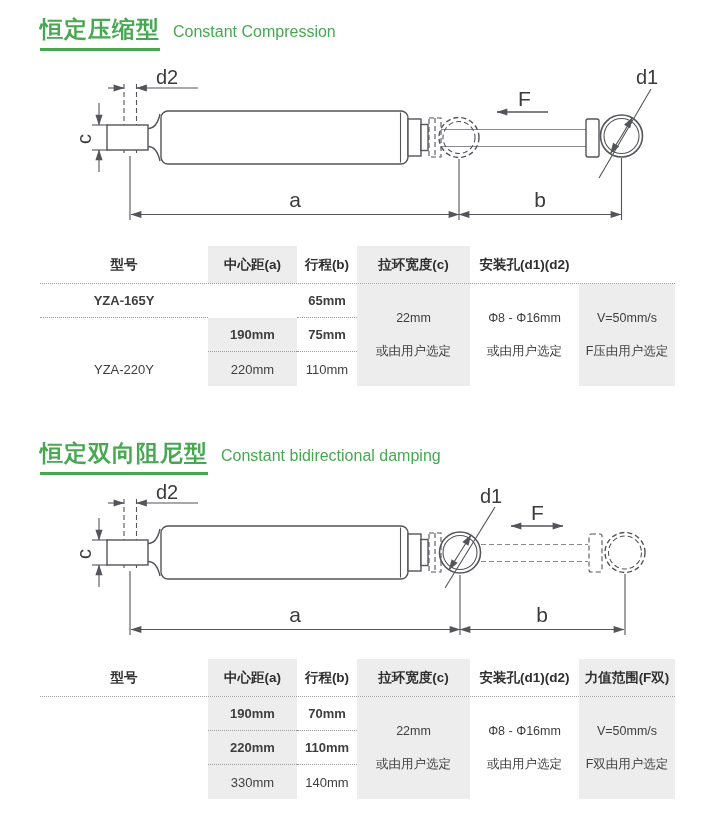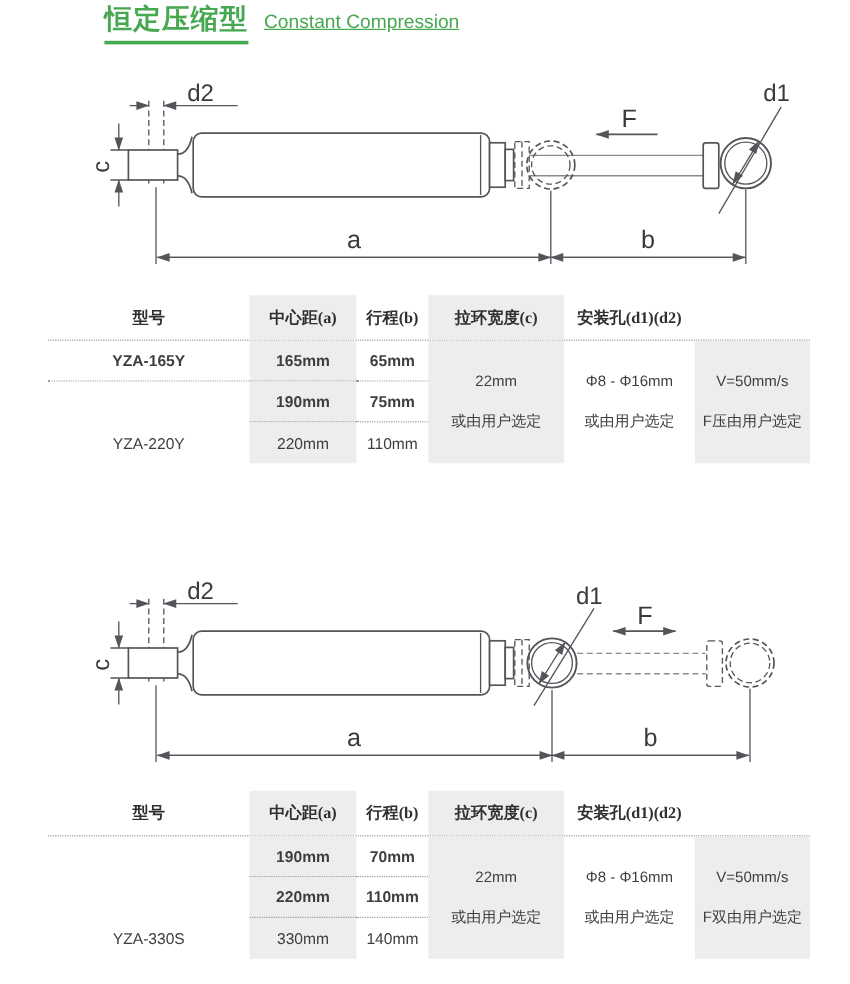--- a/index.html
+++ b/index.html
@@ -13,46 +13,46 @@
   html,body{margin:0;padding:0;background:#fff;}
   .page{
     position:relative;width:708px;height:820px;background:#ffffff;
     font-family:"Liberation Sans","DejaVu Sans",sans-serif;overflow:hidden;
   }
   .sec-title{position:absolute;left:40px;display:flex;align-items:baseline;gap:13px;white-space:nowrap;}
   .sec-title .zh{
     font-size:23px;font-weight:bold;color:var(--green);
     border-bottom:3px solid var(--green);padding-bottom:3px;letter-spacing:1px;
   }
-  .sec-title .en{font-size:16px;color:var(--green);text-decoration:underline;}
+  .sec-title .en{font-size:16px;color:var(--green);}
   svg.diagram{position:absolute;left:0;}
   svg.diagram text{fill:#3a3b3d;font-family:"Liberation Sans","DejaVu Sans",sans-serif;}
   .ln{stroke:var(--line);stroke-width:1.4;fill:none;}
   .lnf{stroke:var(--line);stroke-width:1.4;fill:#fff;}
   .thin{stroke:var(--line);stroke-width:1.1;fill:none;}
   .lite{stroke:var(--lite);stroke-width:1.2;fill:none;}
   .dash{stroke-dasharray:5 3;}
   .spec-table{position:absolute;left:40px;width:635px;color:#3e3e40;}
   .t-header,.t-body{display:grid;grid-template-columns:168px 89px 60px 113px 109px 96px;}
-  .t-header{height:37px;border-bottom:1px dotted var(--dot);font-family:Liberation Serif, serif;}
+  .t-header{height:37px;border-bottom:1px dotted var(--dot);}
   .t-header>div{display:flex;align-items:center;justify-content:center;font-weight:bold;font-size:13.5px;color:#2f2f31;}
   .t-body{grid-auto-rows:34px;font-size:13px;}
   .cell{display:flex;align-items:center;justify-content:center;}
   .gray{background:var(--cellgray);}
   .rowline{border-bottom:1px dotted var(--dot);font-weight:bold;}
   .merged{grid-row:1/span 3;display:flex;flex-direction:column;align-items:center;justify-content:center;gap:18px;font-size:12.5px;}
   .c1{grid-column:1}.c2{grid-column:2}.c3{grid-column:3}.c4{grid-column:4}.c5{grid-column:5}.c6{grid-column:6}
   .r1{grid-row:1}.r2{grid-row:2}.r3{grid-row:3}
 </style>
 </head>
 <body>
 
 <div class="page">
 
-  <div class="sec-title" style="top:0;margin-left:47px;">
+  <div class="sec-title" style="top:14px;">
     <span class="zh">恒定压缩型</span>
     <span class="en">Constant Compression</span>
   </div>
 
   <svg class="diagram" style="top:56px" width="708" height="172" viewBox="0 56 708 172">
     <defs>
       <marker id="ah1" viewBox="0 0 12 10" refX="11.5" refY="5" markerUnits="userSpaceOnUse" markerWidth="13" markerHeight="9" orient="auto-start-reverse">
         <path d="M0,1 L12,5 L0,9 z" fill="#54555a"></path>
       </marker>
     </defs>
@@ -115,21 +115,20 @@
   <div class="spec-table" style="top:246px;">
     <div class="t-header">
       <div>型号</div>
       <div class="gray">中心距(a)</div>
       <div>行程(b)</div>
       <div class="gray">拉环宽度(c)</div>
       <div>安装孔(d1)(d2)</div>
     </div>
     <div class="t-body">
       <div class="cell c1 r1 rowline">YZA-165Y</div>
-      <div class="cell c2 r1 gray rowline">165mm</div>
       <div class="cell c3 r1 rowline">65mm</div>
       <div class="cell c2 r2 gray rowline">190mm</div>
       <div class="cell c3 r2 rowline">75mm</div>
       <div class="cell c1 r3">YZA-220Y</div>
       <div class="cell c2 r3 gray">220mm</div>
       <div class="cell c3 r3">110mm</div>
       <div class="merged c4 gray">
         <span>22mm</span>
         <span>或由用户选定</span>
       </div>
@@ -137,20 +136,24 @@
         <span>Φ8 - Φ16mm</span>
         <span>或由用户选定</span>
       </div>
       <div class="merged c6 gray">
         <span>V=50mm/s</span>
         <span>F压由用户选定</span>
       </div>
     </div>
   </div>
 
+  <div class="sec-title" style="top:438px;">
+    <span class="zh">恒定双向阻尼型</span>
+    <span class="en">Constant bidirectional damping</span>
+  </div>
 
   <svg class="diagram" style="top:471px" width="708" height="172" viewBox="0 471 708 172">
     <defs>
       <marker id="ah2" viewBox="0 0 12 10" refX="11.5" refY="5" markerUnits="userSpaceOnUse" markerWidth="13" markerHeight="9" orient="auto-start-reverse">
         <path d="M0,1 L12,5 L0,9 z" fill="#54555a"></path>
       </marker>
     </defs>
 
     <line class="thin" x1="108" y1="503" x2="124" y2="503" marker-end="url(#ah2)"></line>
     <line class="thin" x1="198" y1="503" x2="136.5" y2="503" marker-end="url(#ah2)"></line>
@@ -206,27 +209,27 @@
     <text x="542" y="622" font-size="21" text-anchor="middle">b</text>
   </svg>
 
   <div class="spec-table" style="top:659px;">
     <div class="t-header">
       <div>型号</div>
       <div class="gray">中心距(a)</div>
       <div>行程(b)</div>
       <div class="gray">拉环宽度(c)</div>
       <div>安装孔(d1)(d2)</div>
+      <div class="gray">力值范围(F双)</div>
     </div>
     <div class="t-body">
       <div class="cell c2 r1 gray rowline">190mm</div>
       <div class="cell c3 r1 rowline">70mm</div>
       <div class="cell c2 r2 gray rowline">220mm</div>
       <div class="cell c3 r2 rowline">110mm</div>
-      <div class="cell c1 r3">YZA-330S</div>
       <div class="cell c2 r3 gray">330mm</div>
       <div class="cell c3 r3">140mm</div>
       <div class="merged c4 gray">
         <span>22mm</span>
         <span>或由用户选定</span>
       </div>
       <div class="merged c5">
         <span>Φ8 - Φ16mm</span>
         <span>或由用户选定</span>
       </div>

